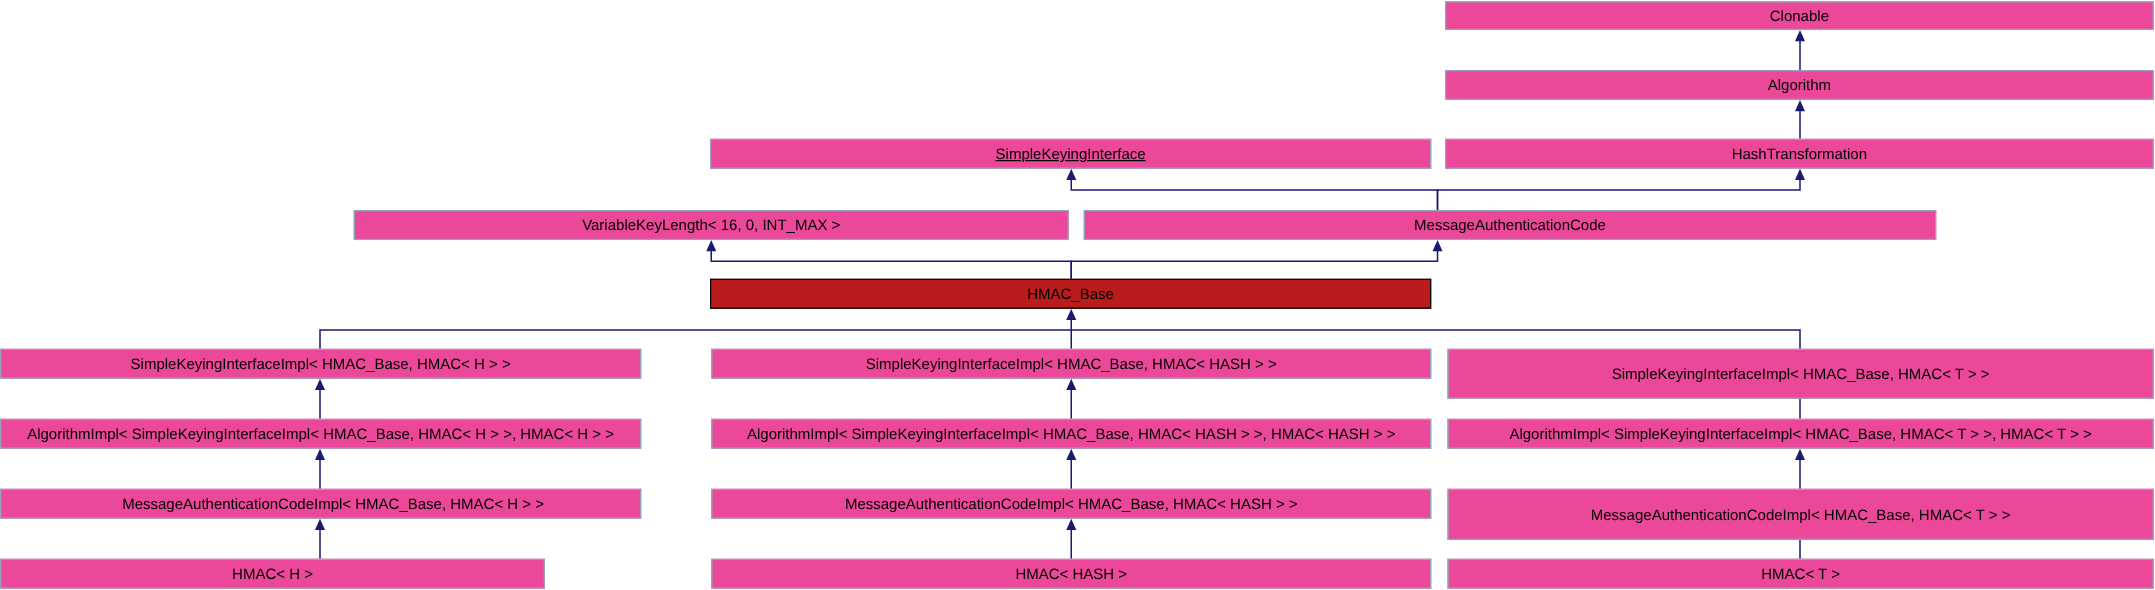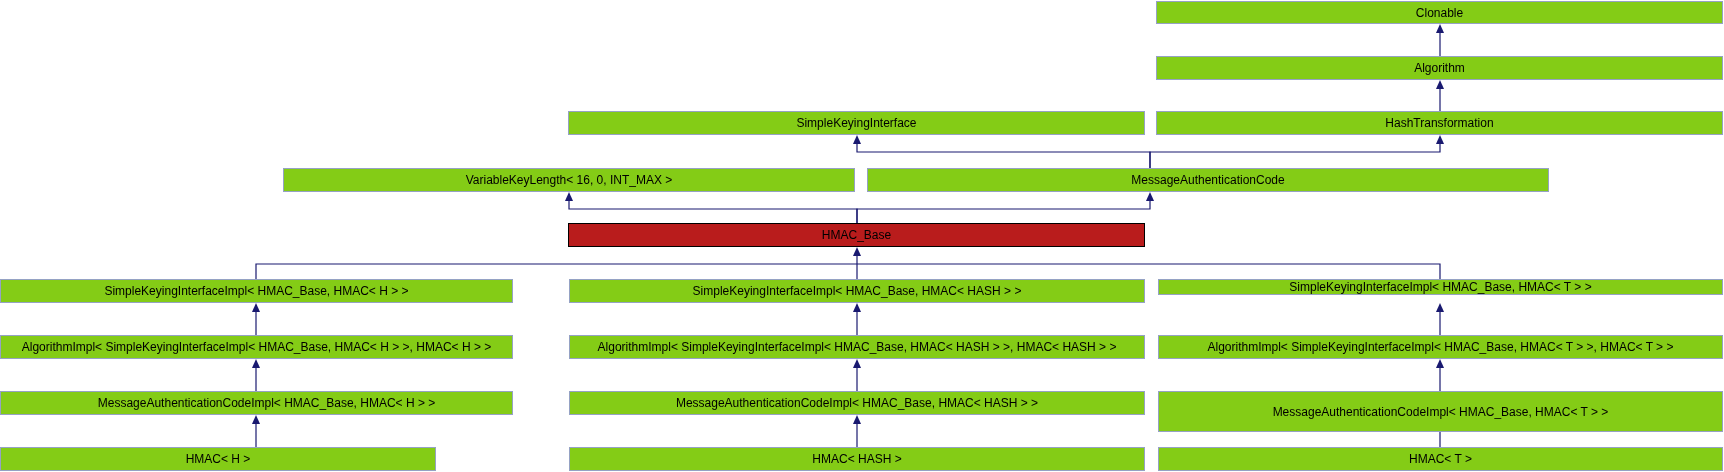--- a/index.html
+++ b/index.html
@@ -14,21 +14,21 @@
   #edge-layer {
     position: absolute;
     left: 0; top: 0;
     width: 1724px; height: 472px;
     z-index: 1;
     pointer-events: none;
   }
   .node {
     position: absolute;
     box-sizing: border-box;
-    background: #84cc16;
+    background: #ec4899;
     border: 1px solid #95a2c4;
     color: #000000;
     font-size: 12px;
     display: flex;
     align-items: center;
     justify-content: center;
     white-space: nowrap;
     overflow: hidden;
     z-index: 2;
     cursor: pointer;
@@ -74,28 +74,28 @@
       <path d="M 1440 359 L 1436 368 L 1444 368 Z" fill="#191970" stroke="none"></path>
       <polyline points="256,447 256,422" fill="none" stroke="#191970" stroke-width="1.2"></polyline>
       <path d="M 256 415 L 252 424 L 260 424 Z" fill="#191970" stroke="none"></path>
       <polyline points="857,447 857,422" fill="none" stroke="#191970" stroke-width="1.2"></polyline>
       <path d="M 857 415 L 853 424 L 861 424 Z" fill="#191970" stroke="none"></path>
       <polyline points="1440,447 1440,422" fill="none" stroke="#191970" stroke-width="1.2"></polyline>
       <path d="M 1440 415 L 1436 424 L 1444 424 Z" fill="#191970" stroke="none"></path>
     </svg>
 <div class="node" style="left: 1156px; top: 1px; width: 567px; height: 23px;">Clonable</div>
     <div class="node" style="left: 1156px; top: 56px; width: 567px; height: 24px;">Algorithm</div>
-    <div class="node" style="left: 568px; top: 111px; width: 577px; height: 24px;">SimpleKeyingInterface</div>
+    <div class="node" style="left: 568px; top: 111px; width: 577px; height: 24px; text-decoration: underline;">SimpleKeyingInterface</div>
     <div class="node" style="left: 1156px; top: 111px; width: 567px; height: 24px;">HashTransformation</div>
     <div class="node" style="left: 283px; top: 168px; width: 572px; height: 24px;">VariableKeyLength&lt; 16, 0, INT_MAX &gt;</div>
     <div class="node" style="left: 867px; top: 168px; width: 682px; height: 24px;">MessageAuthenticationCode</div>
     <div class="node current" style="left: 568px; top: 223px; width: 577px; height: 24px;">HMAC_Base</div>
     <div class="node" style="left: 0px; top: 279px; width: 513px; height: 24px;">SimpleKeyingInterfaceImpl&lt; HMAC_Base, HMAC&lt; H &gt; &gt;</div>
     <div class="node" style="left: 569px; top: 279px; width: 576px; height: 24px;">SimpleKeyingInterfaceImpl&lt; HMAC_Base, HMAC&lt; HASH &gt; &gt;</div>
-    <div class="node" style="left: 1158px; top: 279px; width: 565px; height: 16px;">SimpleKeyingInterfaceImpl&lt; HMAC_Base, HMAC&lt; T &gt; &gt;</div>
+    <div class="node" style="left: 1158px; top: 279px; width: 565px; height: 40px;">SimpleKeyingInterfaceImpl&lt; HMAC_Base, HMAC&lt; T &gt; &gt;</div>
     <div class="node" style="left: 0px; top: 335px; width: 513px; height: 24px;">AlgorithmImpl&lt; SimpleKeyingInterfaceImpl&lt; HMAC_Base, HMAC&lt; H &gt; &gt;, HMAC&lt; H &gt; &gt;</div>
     <div class="node" style="left: 569px; top: 335px; width: 576px; height: 24px;">AlgorithmImpl&lt; SimpleKeyingInterfaceImpl&lt; HMAC_Base, HMAC&lt; HASH &gt; &gt;, HMAC&lt; HASH &gt; &gt;</div>
     <div class="node" style="left: 1158px; top: 335px; width: 565px; height: 24px;">AlgorithmImpl&lt; SimpleKeyingInterfaceImpl&lt; HMAC_Base, HMAC&lt; T &gt; &gt;, HMAC&lt; T &gt; &gt;</div>
     <div class="node" style="left: 0px; top: 391px; width: 513px; height: 24px; padding-left: 20px;">MessageAuthenticationCodeImpl&lt; HMAC_Base, HMAC&lt; H &gt; &gt;</div>
     <div class="node" style="left: 569px; top: 391px; width: 576px; height: 24px;">MessageAuthenticationCodeImpl&lt; HMAC_Base, HMAC&lt; HASH &gt; &gt;</div>
     <div class="node" style="left: 1158px; top: 391px; width: 565px; height: 41px;">MessageAuthenticationCodeImpl&lt; HMAC_Base, HMAC&lt; T &gt; &gt;</div>
     <div class="node" style="left: 0px; top: 447px; width: 436px; height: 24px;">HMAC&lt; H &gt;</div>
     <div class="node" style="left: 569px; top: 447px; width: 576px; height: 24px;">HMAC&lt; HASH &gt;</div>
     <div class="node" style="left: 1158px; top: 447px; width: 565px; height: 24px;">HMAC&lt; T &gt;</div>
   </div>

